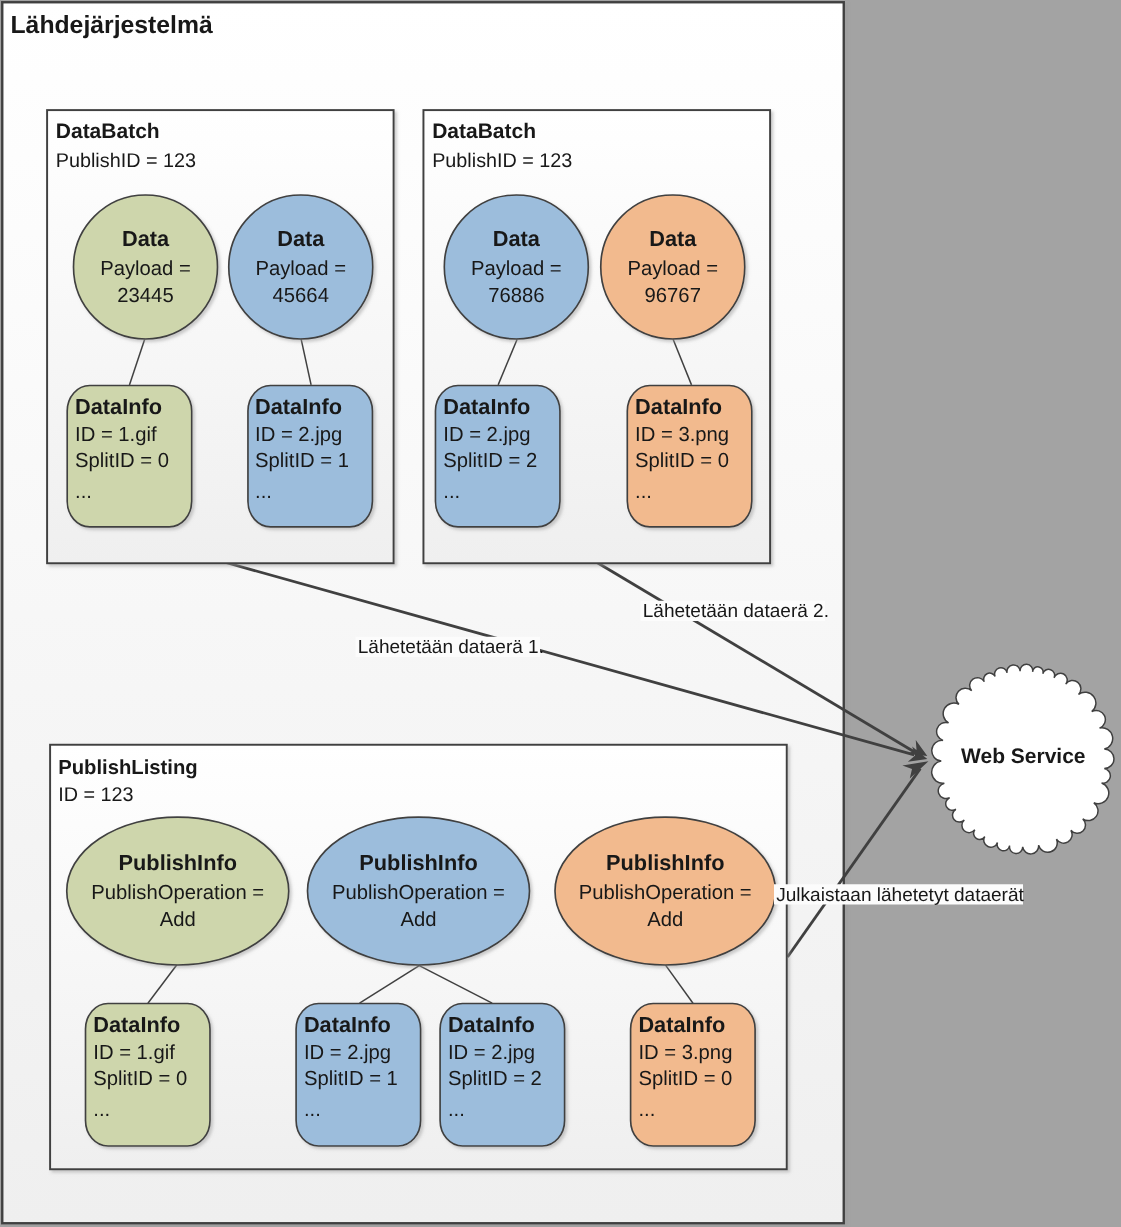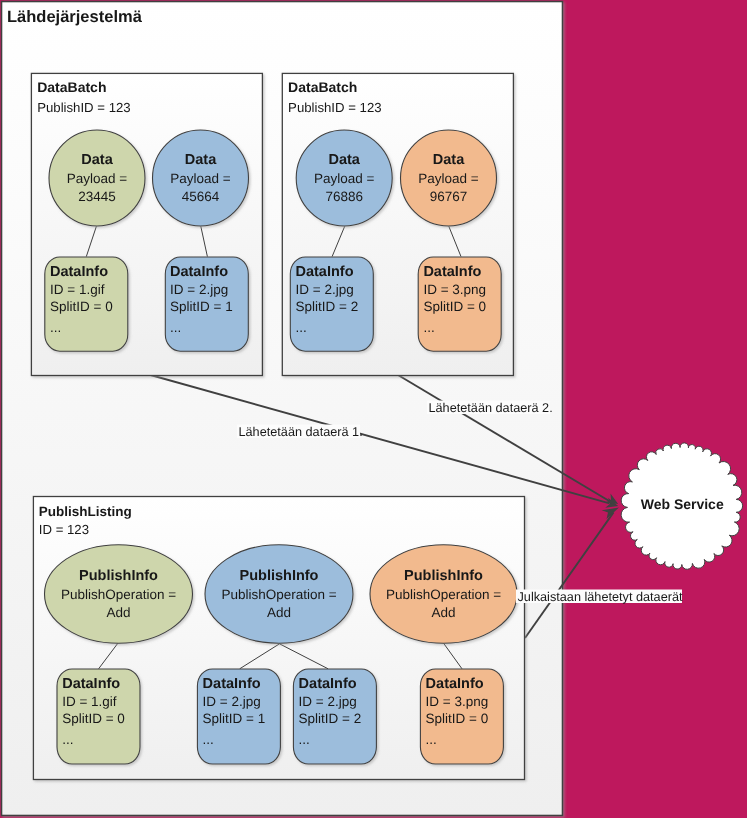--- a/index.html
+++ b/index.html
@@ -1,18 +1,18 @@
 <!DOCTYPE html>
 <html><head>
 <meta charset="utf-8">
 <style>
   html,body{margin:0;padding:0;background:#ffffff;}
   body{width:747px;height:818px;overflow:hidden;
        font-family:"Liberation Sans",sans-serif;-webkit-font-smoothing:antialiased;text-rendering:geometricPrecision;}
-  #stage{position:relative;width:747px;height:818px;background:#be185d;transform:translateZ(0);}
+  #stage{position:relative;width:747px;height:818px;background:#a3a3a3;transform:translateZ(0);}
   svg#diagram{position:absolute;left:0;top:0;width:747px;height:818px;filter:opacity(1);}
   text{font-family:"Liberation Sans",sans-serif;fill:#181818;}
   .t-title{font-size:16.5px;font-weight:bold;}
   .t-boxtitle{font-size:14px;font-weight:bold;}
   .t-boxtitle.narrow{font-size:13.5px;}
   .t-boxsub{font-size:13.2px;}
   .t-nodetitle{font-size:14.5px;font-weight:bold;text-anchor:middle;}
   .t-nodeline{font-size:13.5px;text-anchor:middle;}
   .t-infotitle{font-size:14.5px;font-weight:bold;}
   .t-infoline{font-size:13.5px;}

